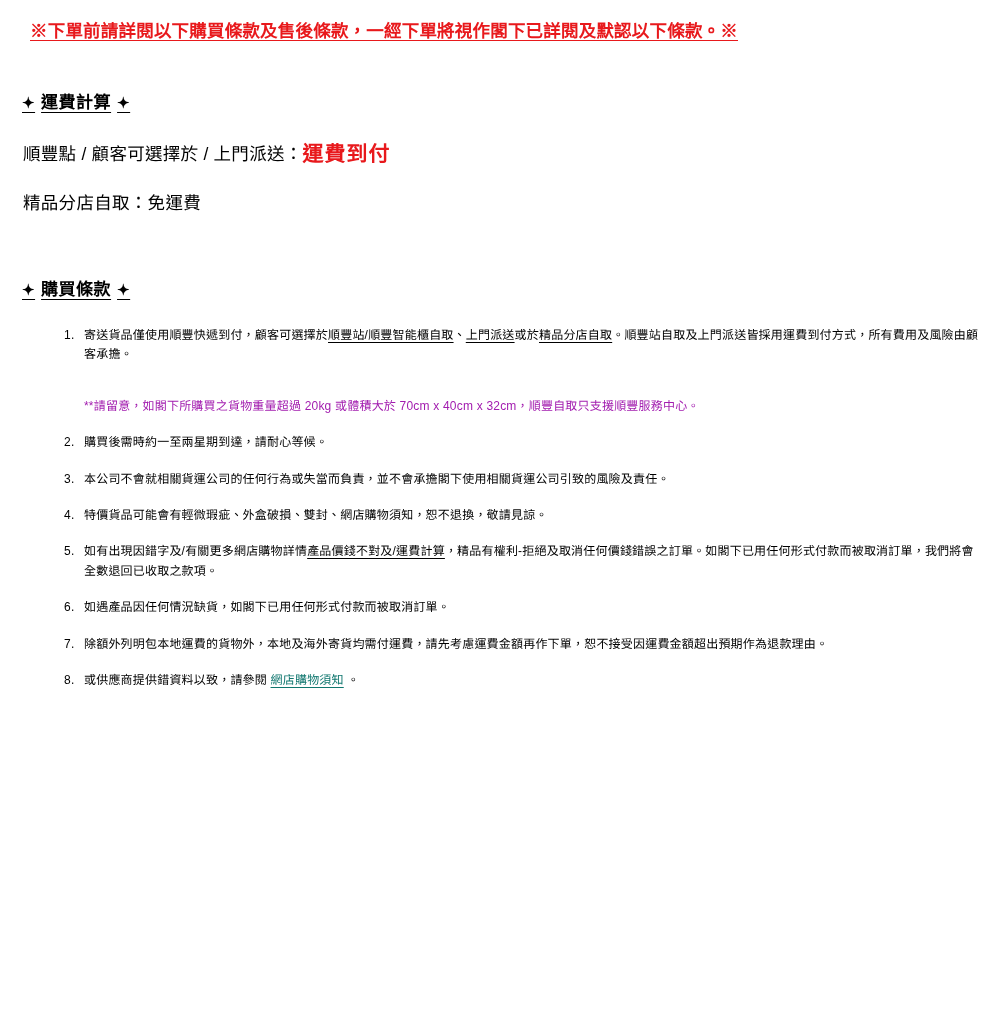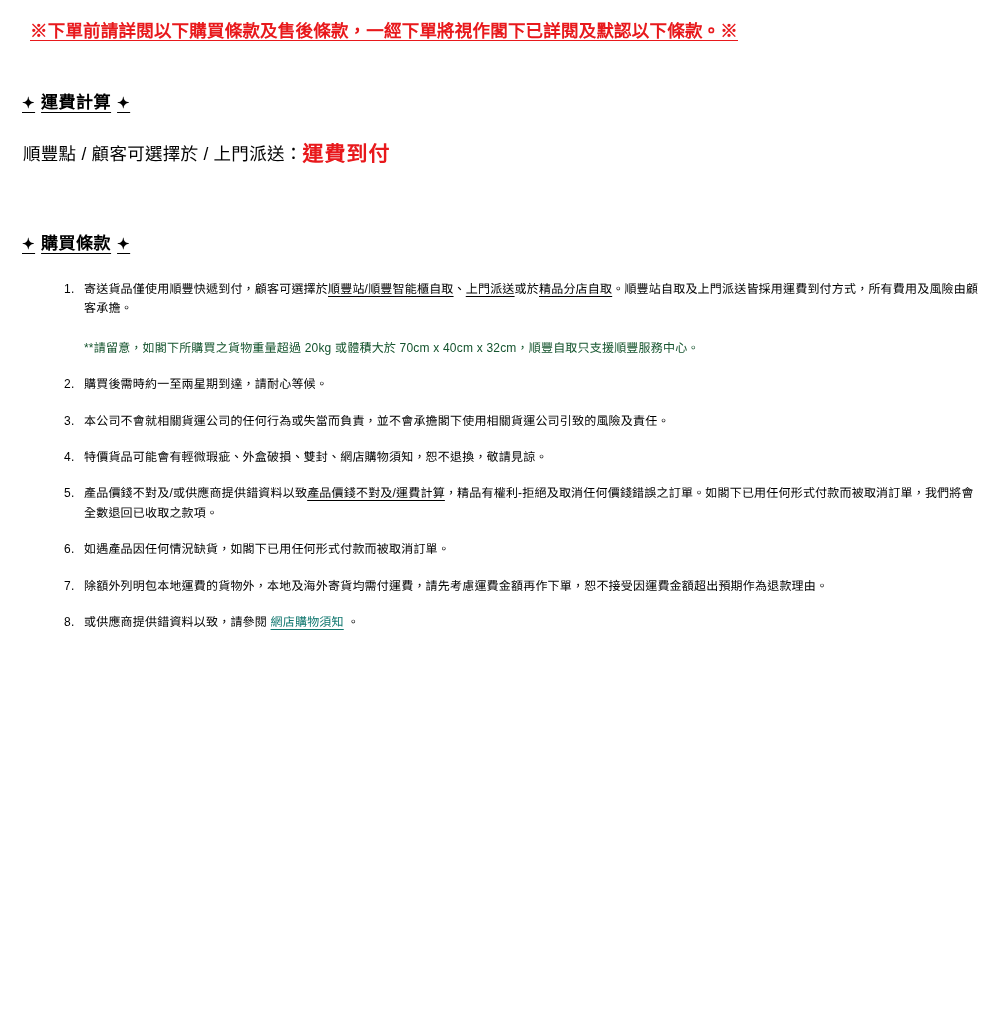--- a/index.html
+++ b/index.html
@@ -82,23 +82,23 @@
   }
   ol.terms > li {
     margin-bottom: 17px;
     padding-left: 6px;
   }
   ol.terms > li::marker {
     font-family: "Liberation Sans", sans-serif;
   }
   .u { text-decoration: underline; text-underline-offset: 3px; }
   .red-note {
-    color: #14532d;
+    color: #a21caf;
     display: block;
-    margin-top: 20px;
+    margin-top: 32px;
     line-height: 1.62;
     letter-spacing: 0.2px;
   }
   .link {
     color: #0f766e;
     text-decoration: underline;
     text-underline-offset: 3px;
     cursor: pointer;
   }
 </style>
@@ -115,36 +115,37 @@
     <div class="section-head">
       <span class="deco">✦</span><span>運費計算</span><span class="deco right">✦</span>
     </div>
 
     <div class="gap-2"></div>
 
     <div class="ship-line">
       <span>順豐點</span><span class="sep">/</span><span>顧客可選擇於</span><span class="sep">/</span><span>上門派送</span><span>：</span><span class="pay-red">運費到付</span>
     </div>
 
+    <div class="ship-line second">精品分店自取：免運費</div>
   </div>
 
   <div class="gap-3"></div>
 
   <div>
     <div class="section-head">
       <span class="deco">✦</span><span>購買條款</span><span class="deco right">✦</span>
     </div>
 
     <div class="gap-4"></div>
 
     <ol class="terms">
         <li><span>寄送貨品僅使用順豐快遞到付，顧客可選擇於</span><span class="u">順豐站/順豐智能櫃自取</span><span>、</span><span class="u">上門派送</span><span>或於</span><span class="u">精品分店自取</span><span>。順豐站自取及上門派送皆採用運費到付方式，所有費用及風險由顧客承擔。</span><span class="red-note">**請留意，如閣下所購買之貨物重量超過 20kg 或體積大於 70cm x 40cm x 32cm，順豐自取只支援順豐服務中心。</span></li>
         <li><span>購買後需時約一至兩星期到達，請耐心等候。</span></li>
         <li><span>本公司不會就相關貨運公司的任何行為或失當而負責，並不會承擔閣下使用相關貨運公司引致的風險及責任。</span></li>
         <li><span>特價貨品可能會有輕微瑕疵、外盒破損、雙封、網店購物須知，恕不退換，敬請見諒。</span></li>
-        <li><span>產品價錢不對及/或供應商提供錯資料以致</span><span class="u">產品價錢不對及/運費計算</span><span>，精品有權利-拒絕及取消任何價錢錯誤之訂單。如閣下已用任何形式付款而被取消訂單，我們將會全數退回已收取之款項。</span></li>
+        <li><span>如有出現因錯字及/有關更多網店購物詳情</span><span class="u">產品價錢不對及/運費計算</span><span>，精品有權利-拒絕及取消任何價錢錯誤之訂單。如閣下已用任何形式付款而被取消訂單，我們將會全數退回已收取之款項。</span></li>
         <li><span>如遇產品因任何情況缺貨，如閣下已用任何形式付款而被取消訂單。</span></li>
         <li><span>除額外列明包本地運費的貨物外，本地及海外寄貨均需付運費，請先考慮運費金額再作下單，恕不接受因運費金額超出預期作為退款理由。</span></li>
         <li><span>或供應商提供錯資料以致，請參閱 </span><span class="link">網店購物須知</span><span> 。</span></li>
       </ol>
   </div>
 
 </div>
 
 </body></html>

